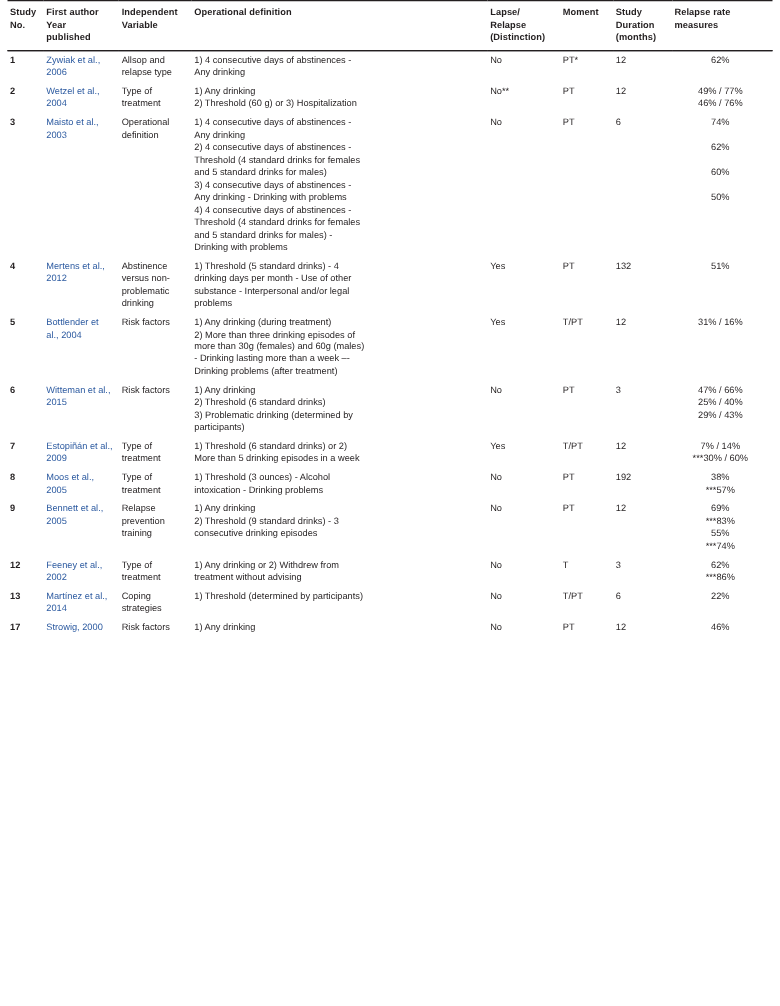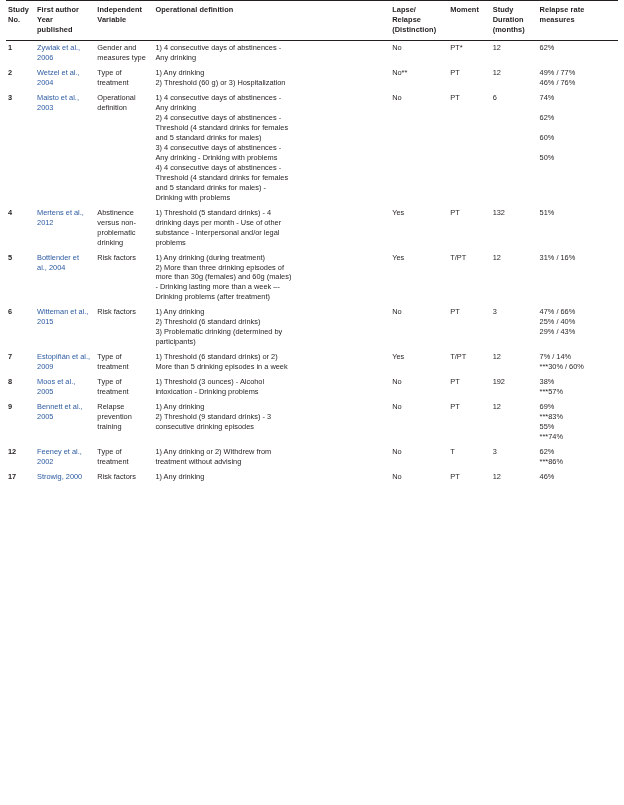--- a/index.html
+++ b/index.html
@@ -62,20 +62,21 @@
     color: #2c5aa0;
     text-decoration: none;
     cursor: pointer;
     margin-top: 43px;
   }
   .cell-multiline {
     white-space: pre-line;
   }
   .rate-cell {
     white-space: pre-line;
+    text-align: center;
   }
 </style>
 </head>
 <body>
 
 <div class="table-wrap">
   <table class="study-table">
     <colgroup>
       <col class="col-no">
       <col class="col-author">
@@ -95,21 +96,21 @@
         <th>Lapse/ Relapse (Distinction)</th>
         <th>Moment</th>
         <th>Study Duration (months)</th>
         <th>Relapse rate measures</th>
       </tr>
     </thead>
     <tbody id="table-body">
         <tr>
           <td class="study-no">1</td>
           <td><span class="author-link">Zywiak et al., 2006</span></td>
-          <td>Gender and measures type</td>
+          <td>Allsop and relapse type</td>
           <td class="cell-multiline">1) 4 consecutive days of abstinences -
 Any drinking</td>
           <td>No</td>
           <td>PT*</td>
           <td>12</td>
           <td class="rate-cell">62%</td>
         </tr>
         <tr>
           <td class="study-no">2</td>
           <td><span class="author-link">Wetzel et al., 2004</span></td>
@@ -235,20 +236,30 @@
           <td>Type of treatment</td>
           <td class="cell-multiline">1) Any drinking or 2) Withdrew from
 treatment without advising</td>
           <td>No</td>
           <td>T</td>
           <td>3</td>
           <td class="rate-cell">62%
 ***86%</td>
         </tr>
         <tr>
+          <td class="study-no">13</td>
+          <td><span class="author-link">Martínez et al., 2014</span></td>
+          <td>Coping strategies</td>
+          <td class="cell-multiline">1) Threshold (determined by participants)</td>
+          <td>No</td>
+          <td>T/PT</td>
+          <td>6</td>
+          <td class="rate-cell">22%</td>
+        </tr>
+        <tr>
           <td class="study-no">17</td>
           <td><span class="author-link">Strowig, 2000</span></td>
           <td>Risk factors</td>
           <td class="cell-multiline">1) Any drinking</td>
           <td>No</td>
           <td>PT</td>
           <td>12</td>
           <td class="rate-cell">46%</td>
         </tr>
       </tbody>

